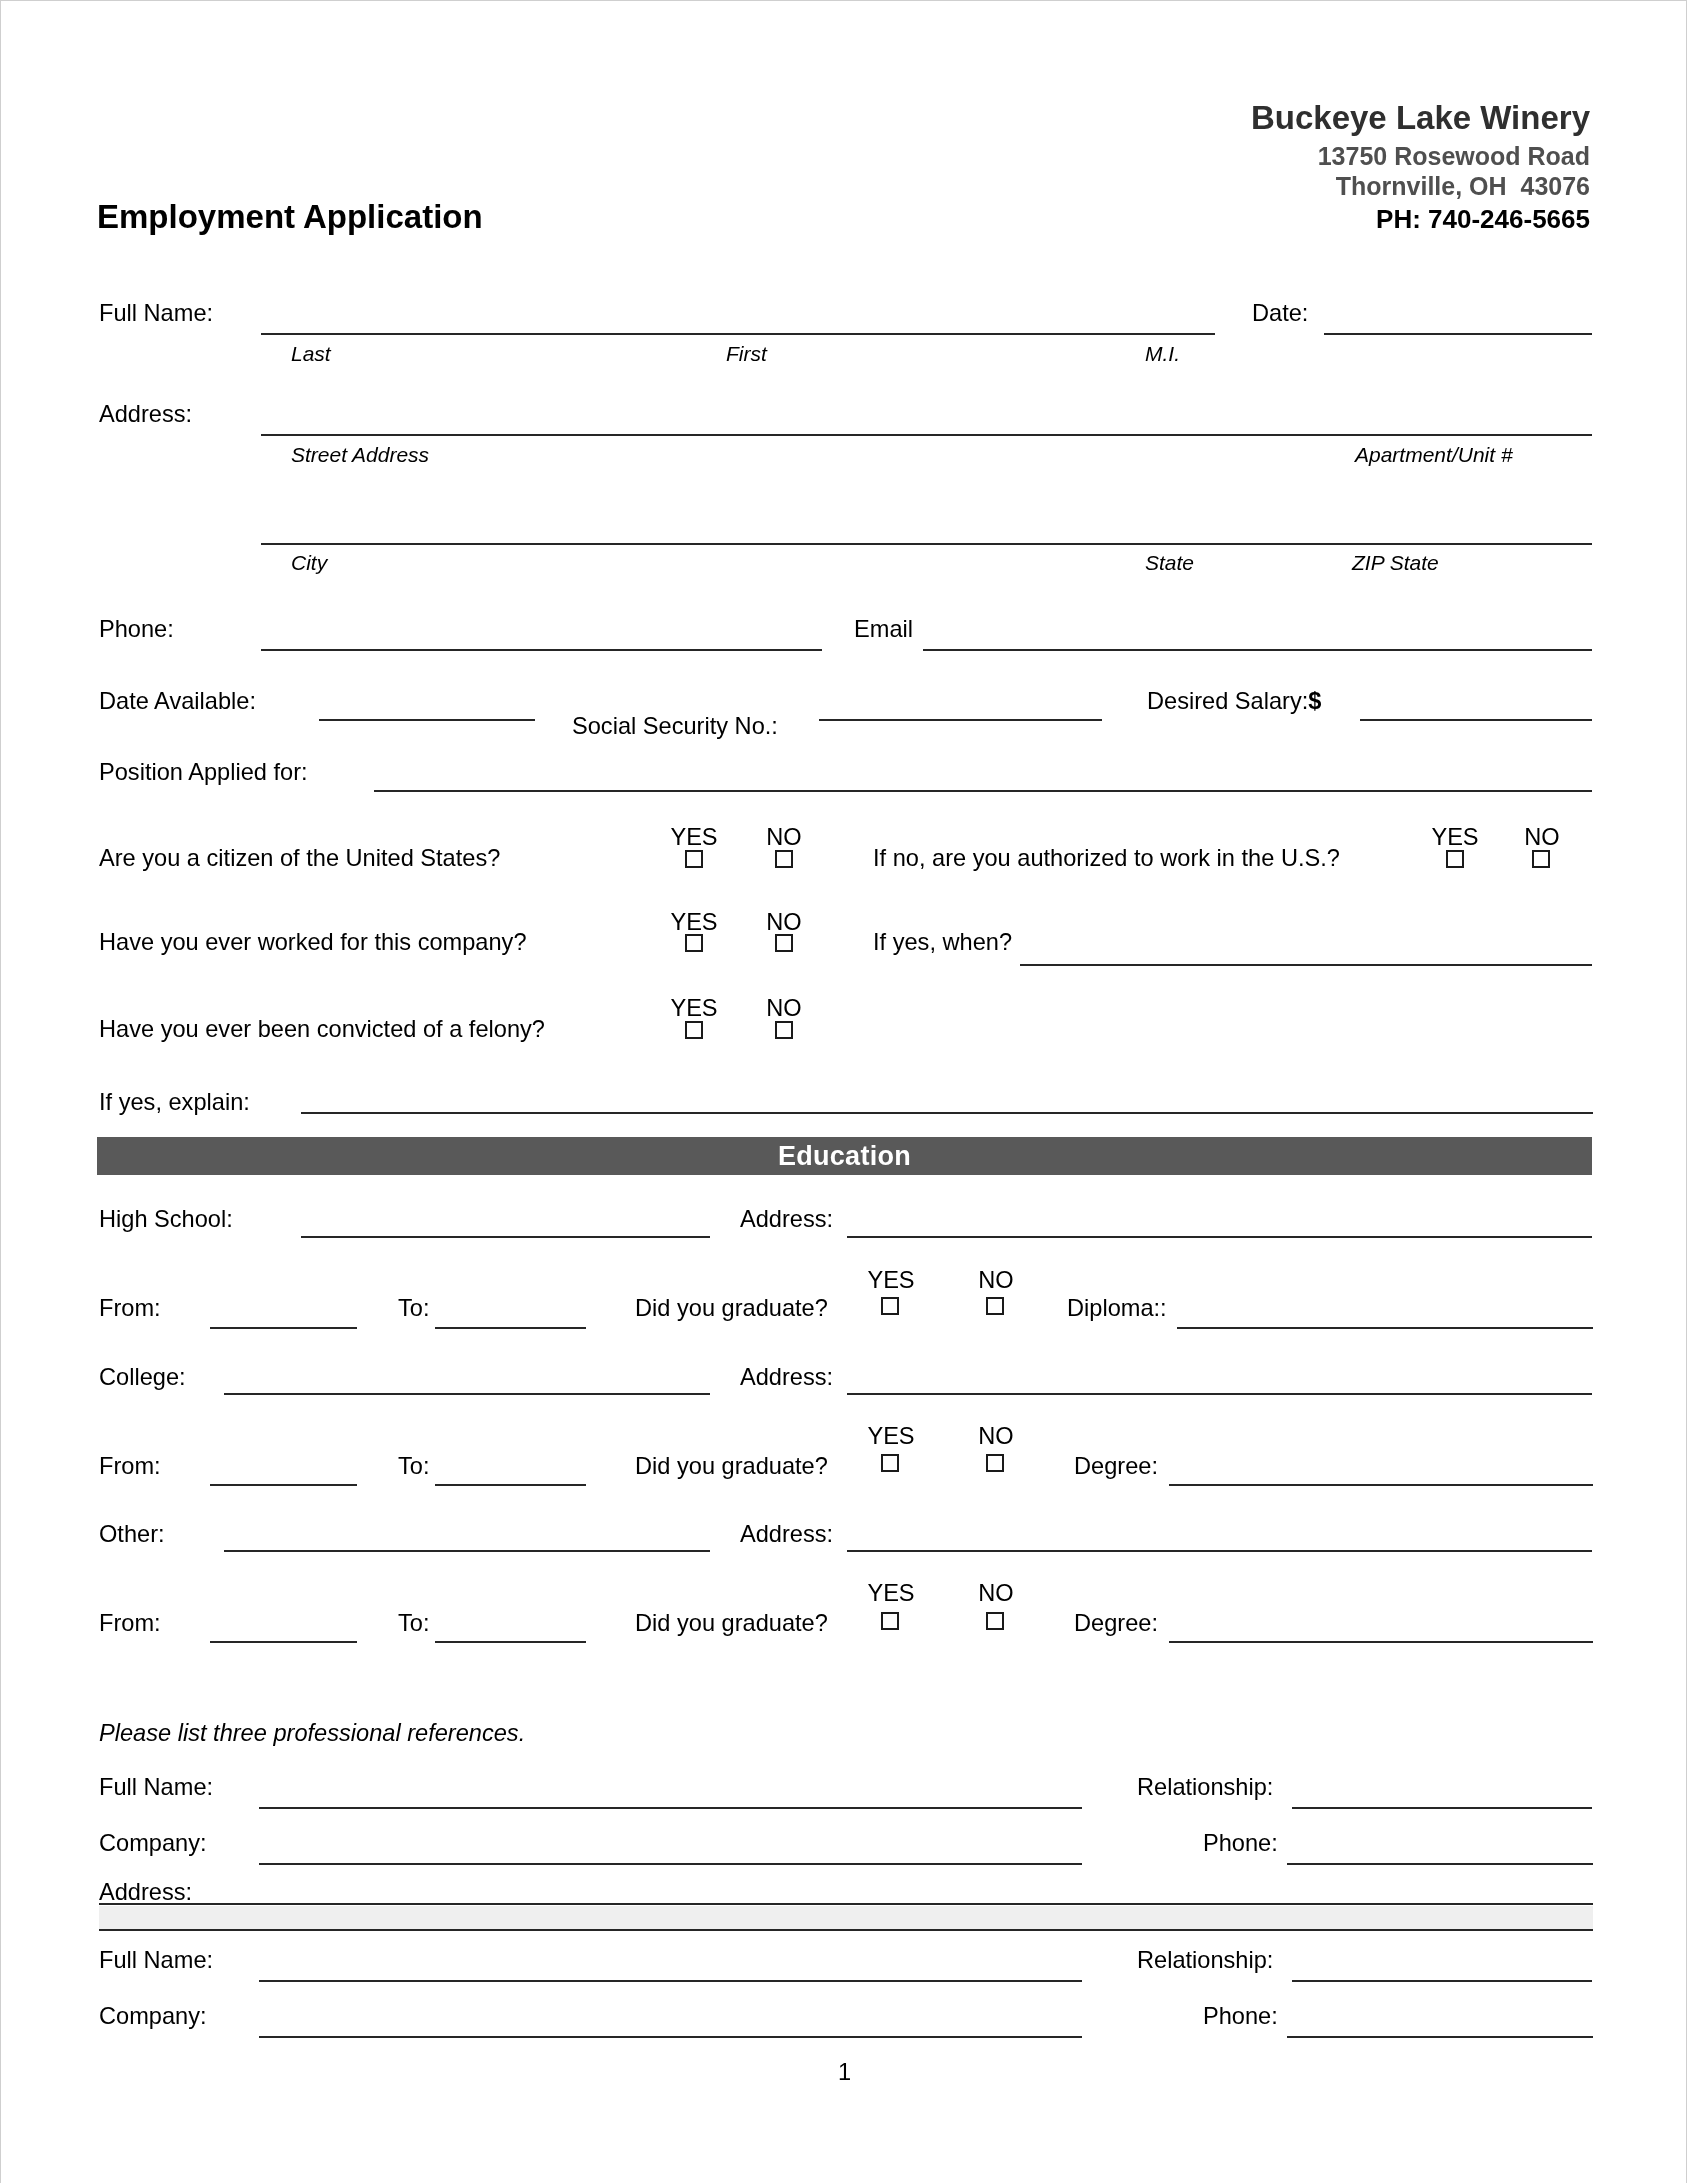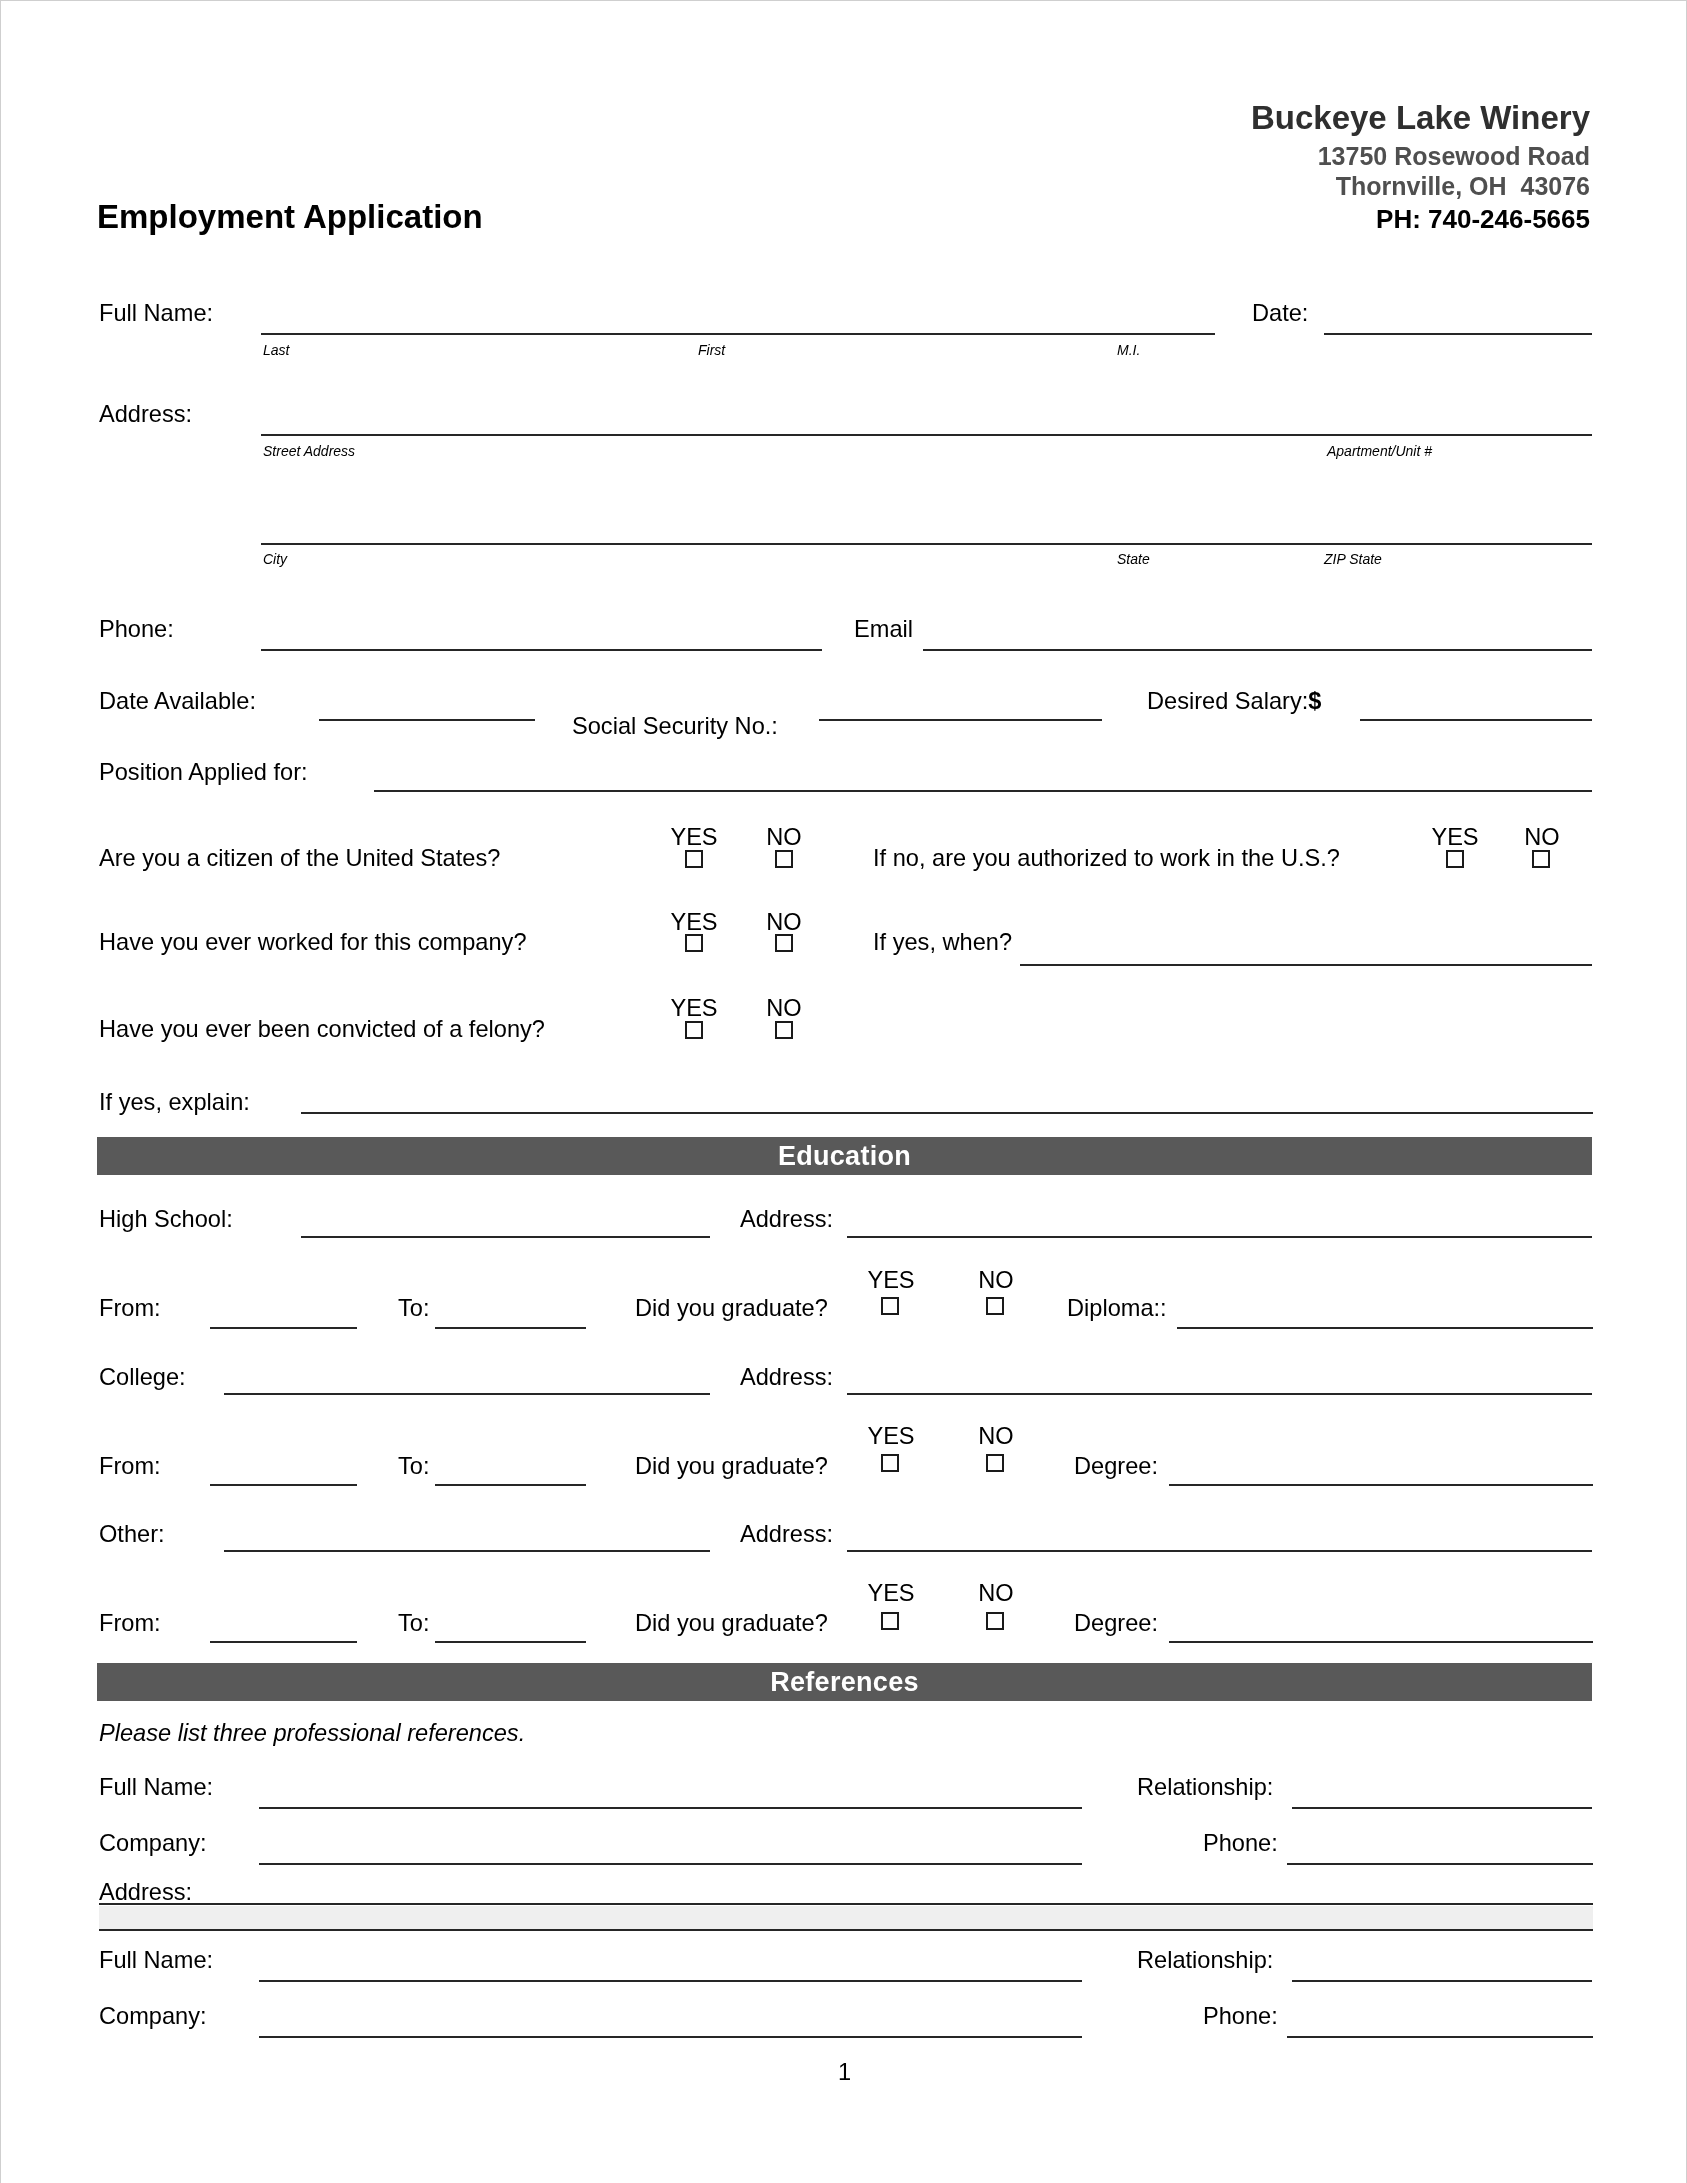--- a/index.html
+++ b/index.html
@@ -1,21 +1,21 @@
 <!DOCTYPE html>
 <html style="font-size:14px"><head>
 <meta charset="utf-8">
 <style>
   html,body{margin:0;padding:0;background:#fff;}
   .page{position:relative;width:1687px;height:2184px;background:#ffffff;
         font-family:"Liberation Sans", sans-serif;color:#000;overflow:hidden;
         box-sizing:border-box;border:0.9px solid #cfcfcf;}
   .lbl{position:absolute;font-size:23.6px;white-space:nowrap;line-height:1.15;}
   .b{font-weight:bold;}
-  .hint{position:absolute;font-size:14px;font-style:italic;white-space:nowrap;}
+  .hint{position:absolute;font-size:21px;font-style:italic;white-space:nowrap;margin-left:28px;}
   .line{position:absolute;height:0;border-top:2.6px solid #262626;}
   .cb{position:absolute;width:14px;height:14px;border:2.6px solid #1a1a1a;background:#fff;}
   .yn{position:absolute;font-size:23.6px;transform:translateX(-50%);white-space:nowrap;}
   .banner{position:absolute;left:96px;width:1495px;height:38px;background:#595959;
           color:#fff;font-weight:bold;font-size:27px;text-align:center;line-height:38px;
           letter-spacing:0.3px;}
   .hdr{position:absolute;white-space:pre;}
   .shade{position:absolute;background:#efefef;}
   .pageno{position:absolute;left:0;width:1687px;text-align:center;font-size:23.6px;}
 </style>
@@ -140,21 +140,20 @@
   <div class="lbl" style="left:98px;top:1609px;">From:</div>
   <div class="line" style="top:1640px;left:209px;width:147px;"></div>
   <div class="lbl" style="left:397px;top:1609px;">To:</div>
   <div class="line" style="top:1640px;left:434px;width:151px;"></div>
   <div class="lbl" style="left:634px;top:1609px;">Did you graduate?</div>
   <div class="cb" style="left:880px;top:1611px;"></div>
   <div class="cb" style="left:985px;top:1611px;"></div>
   <div class="lbl" style="left:1073px;top:1609px;">Degree:</div>
   <div class="line" style="top:1640px;left:1168px;width:424px;"></div>
 
-  <div class="banner" style="top:1662px;">References</div>
 
   <div class="lbl" style="left:98px;top:1719px;font-style:italic;">Please list three professional references.</div>
 
   <div class="lbl" style="left:98px;top:1773px;">Full Name:</div>
   <div class="line" style="top:1806px;left:258px;width:823px;"></div>
   <div class="lbl" style="left:1136px;top:1773px;">Relationship:</div>
   <div class="line" style="top:1806px;left:1291px;width:300px;"></div>
 
   <div class="lbl" style="left:98px;top:1829px;">Company:</div>
   <div class="line" style="top:1862px;left:258px;width:823px;"></div>

